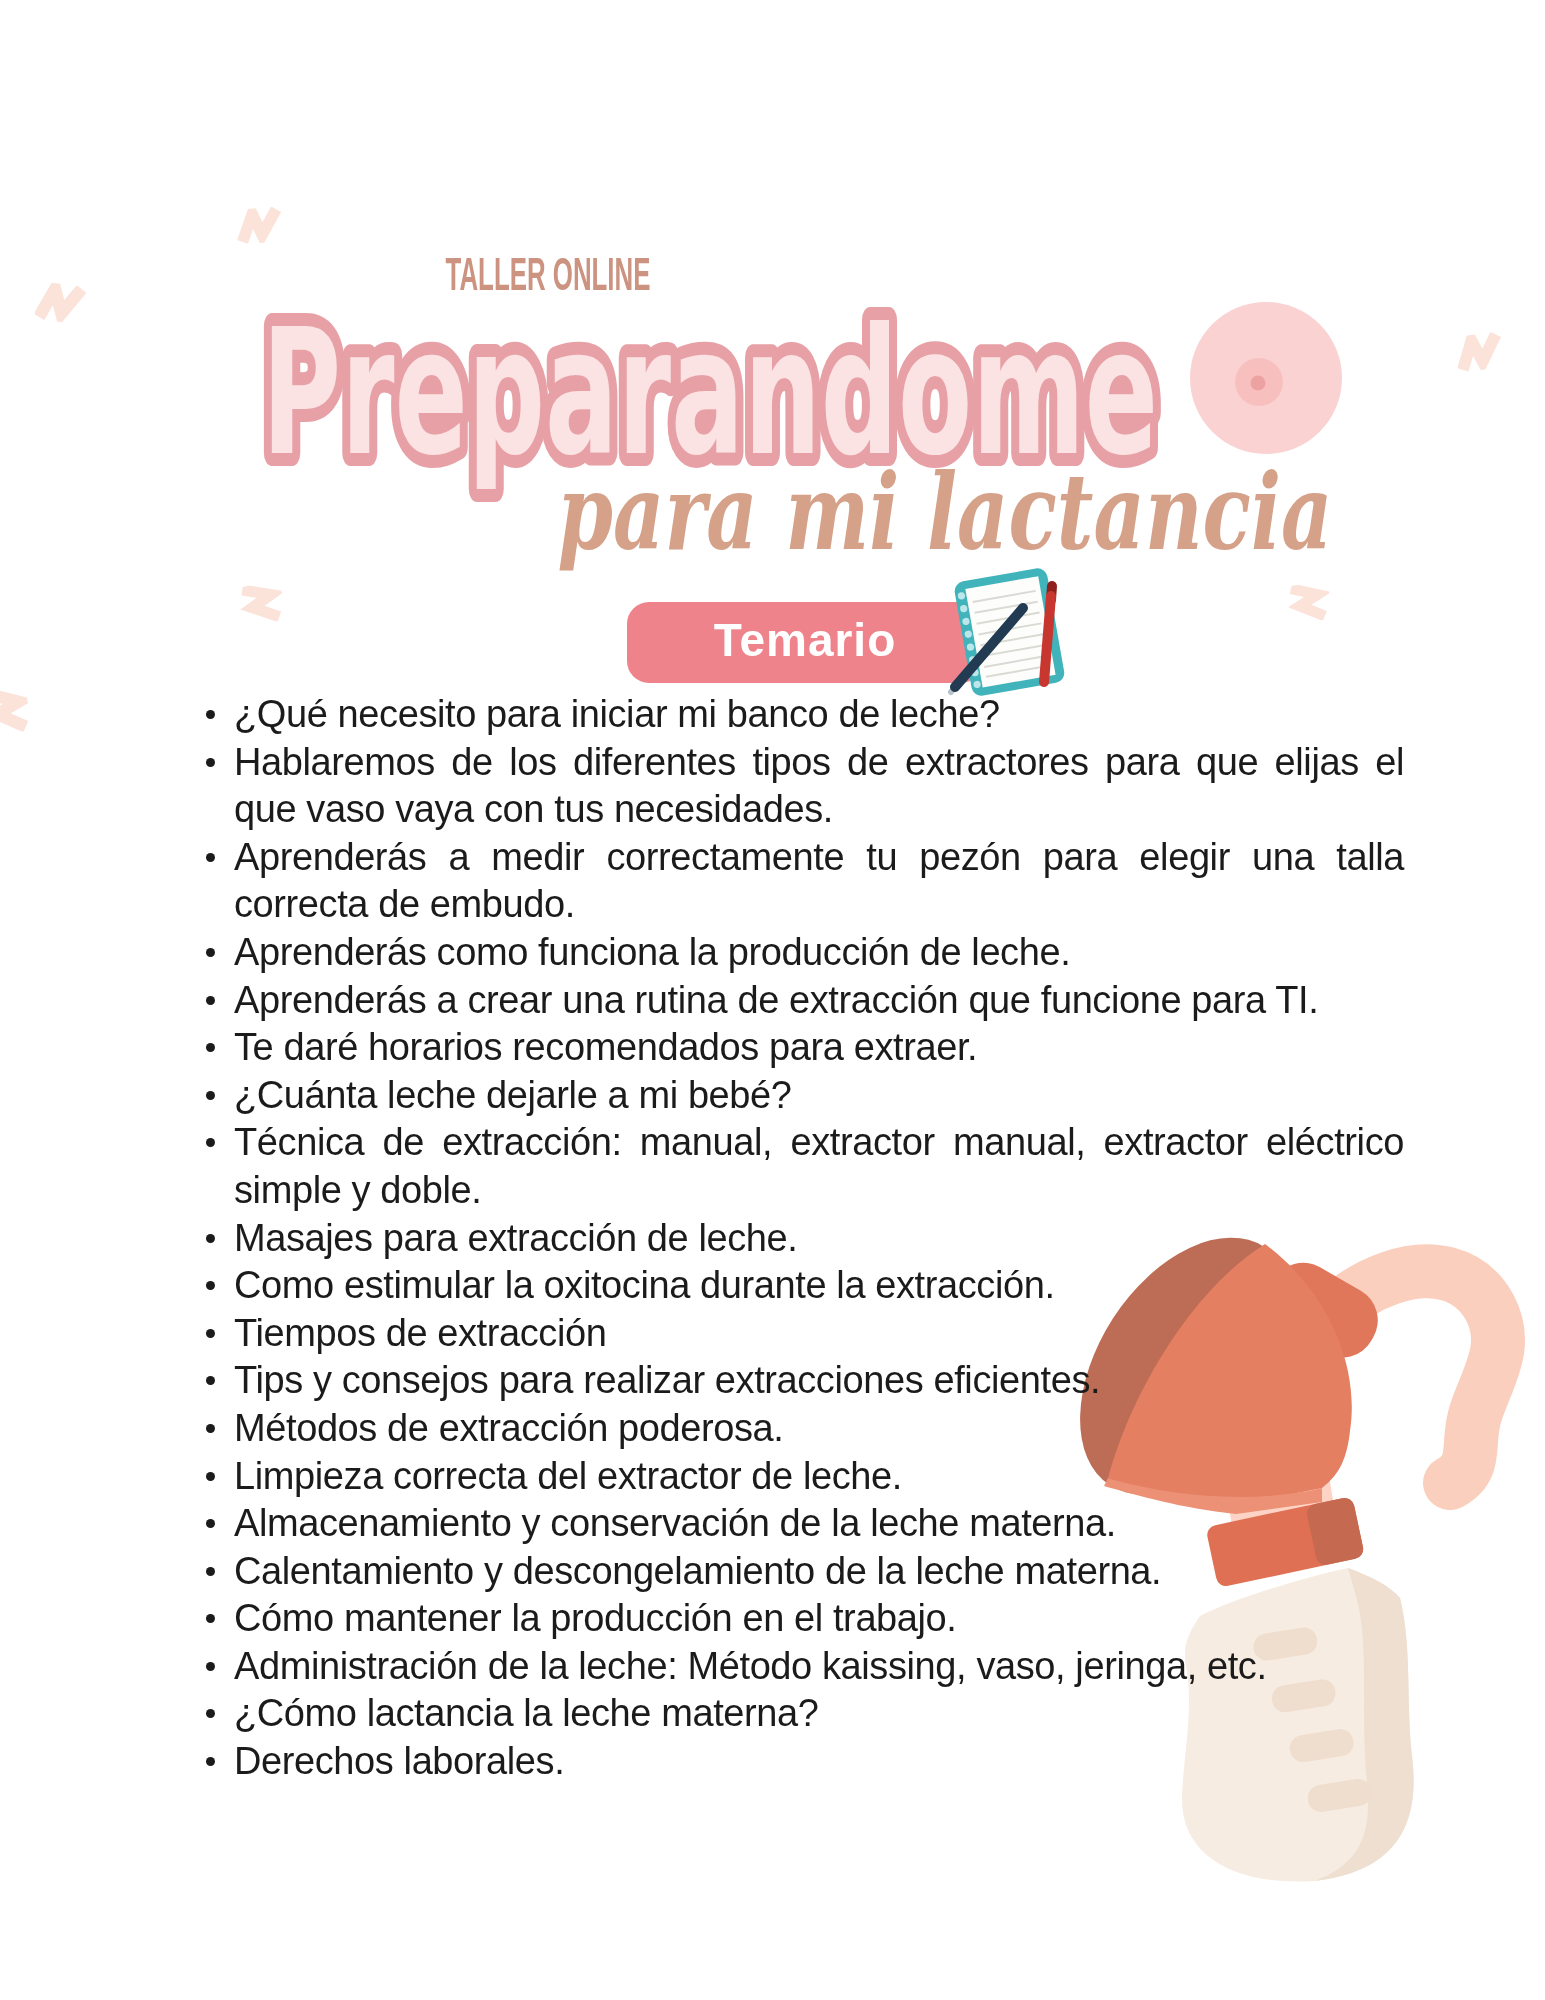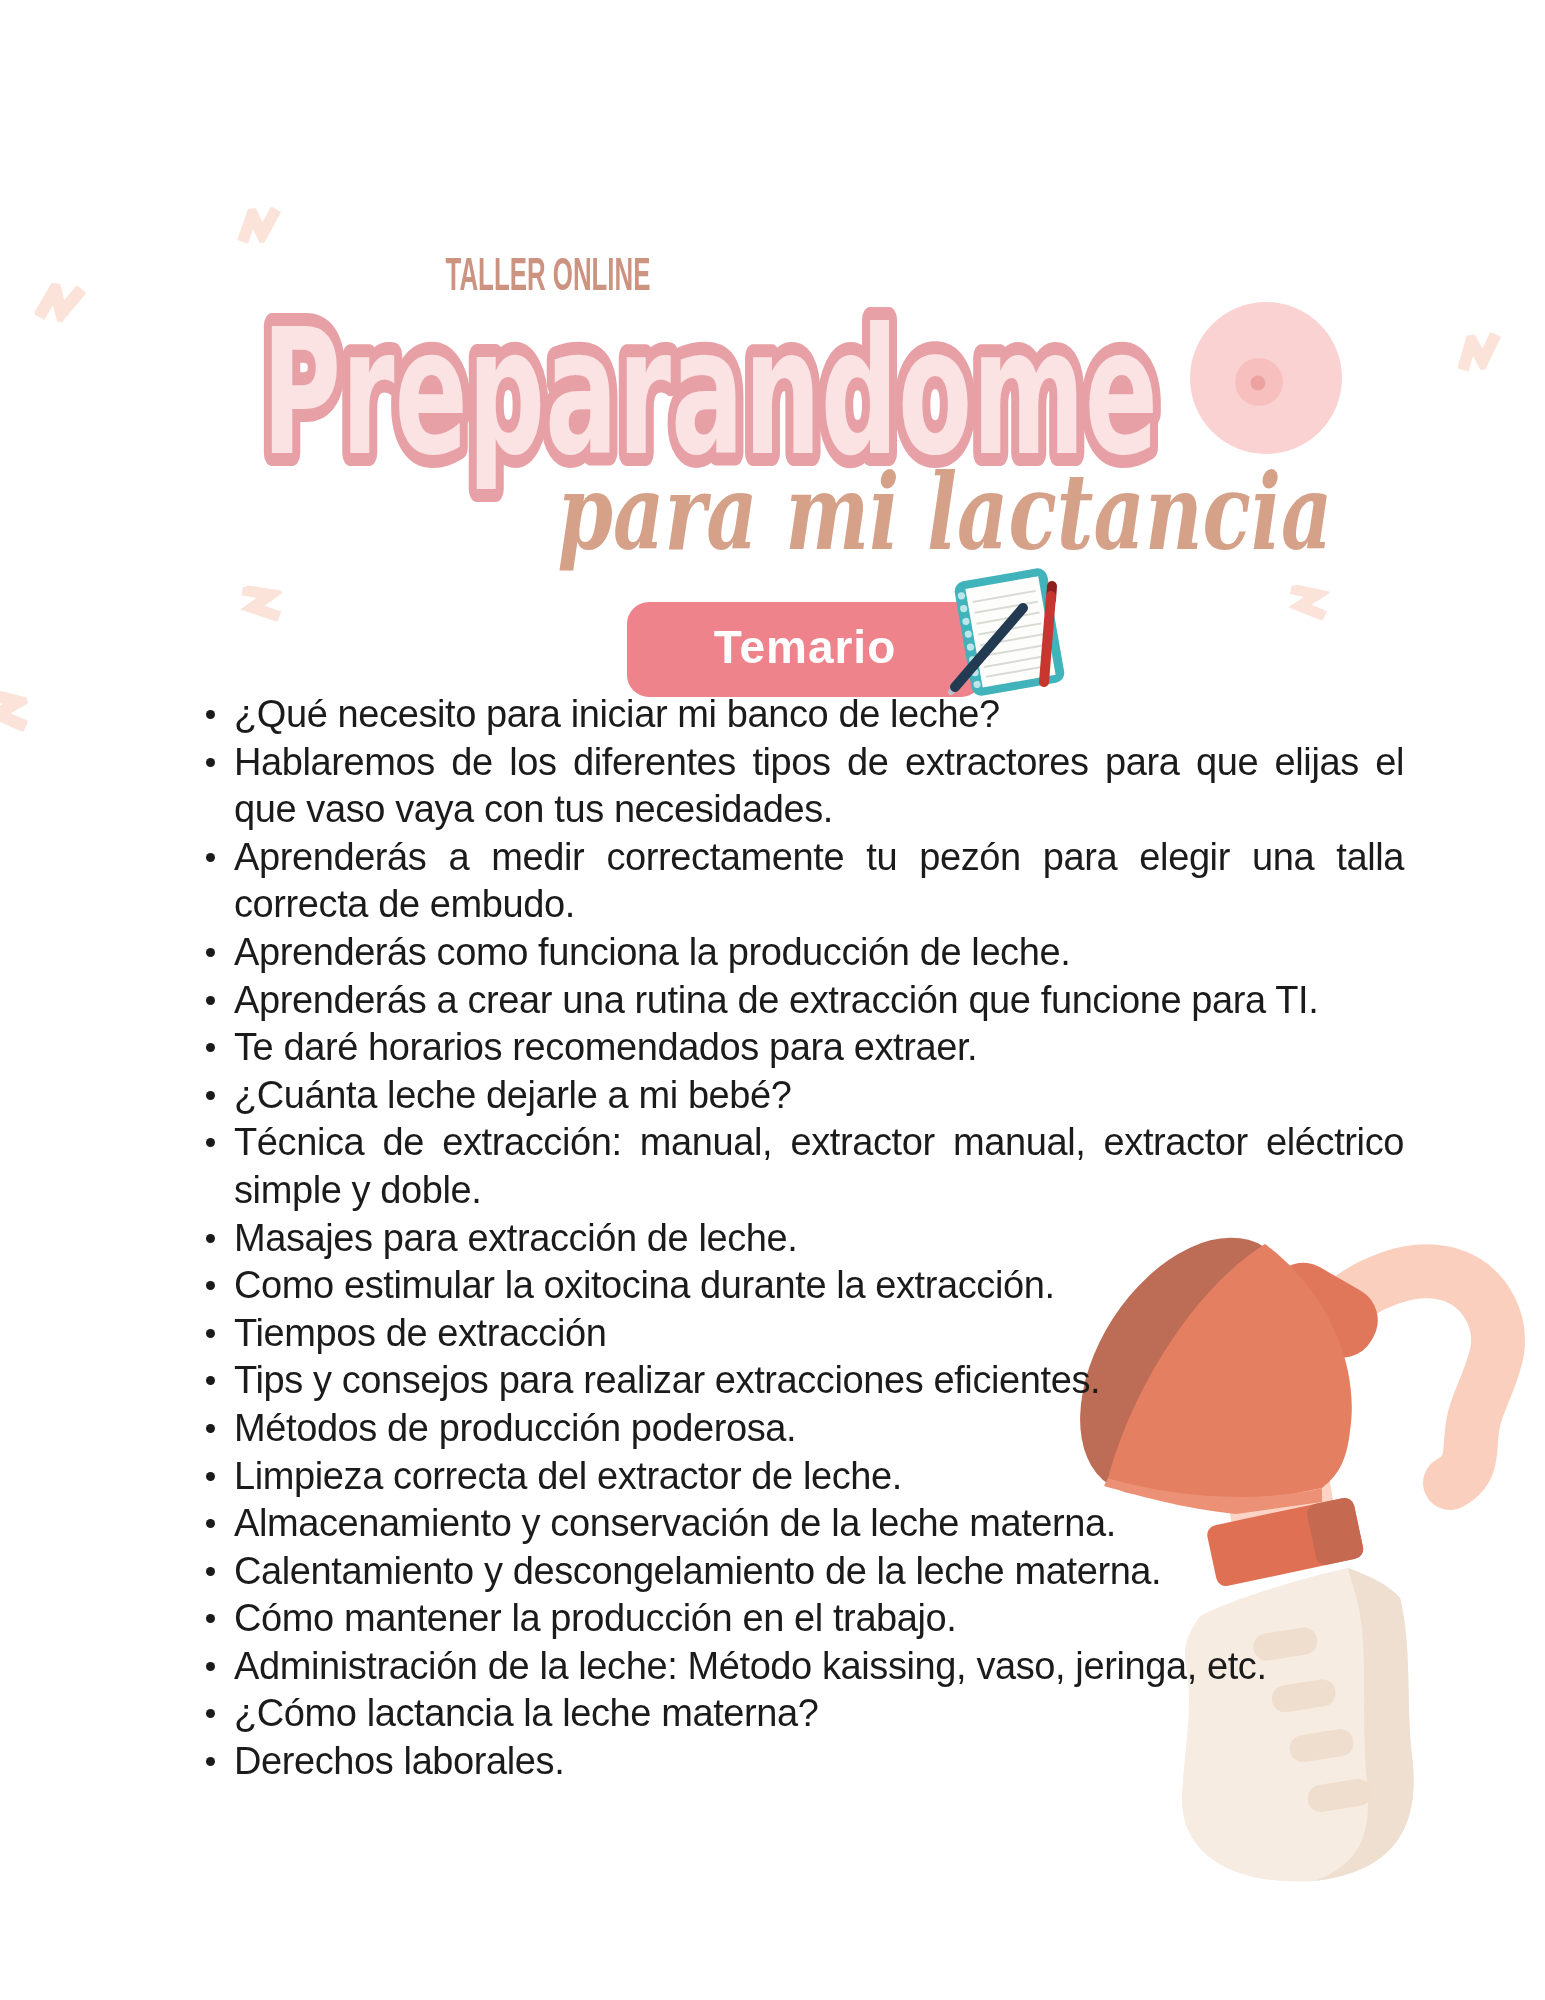--- a/index.html
+++ b/index.html
@@ -21,21 +21,21 @@
     font-family:"DejaVu Sans", sans-serif; font-weight:bold;
     fill:#FBE3E4; stroke:#E7A1A6; stroke-width:26px;
     paint-order:stroke; stroke-linejoin:round; stroke-linecap:round;
   }
   .script-subtitle {
     font-family:"DejaVu Serif", serif; font-style:italic; font-weight:bold;
     fill:#D5A189;
   }
   
   .badge {
-    position:absolute; left:627px; top:566px; width:356px; height:95px;
+    position:absolute; left:627px; top:566px; width:356px; height:81px;
     background:#EE838B; border-radius:22px;
     display:flex; align-items:center; justify-content:center; z-index:2;
   }
   .badge span {
     color:#ffffff; font-weight:700; font-size:46px; letter-spacing:1px;
     padding-bottom:5px;
   }
   .notebook { position:absolute; left:933px; top:520px; width:154px; height:158px; z-index:3; }
   
   .topics {
@@ -136,21 +136,21 @@
       <li>Aprenderás a medir correctamente tu pezón para elegir una talla correcta de embudo.</li>
       <li>Aprenderás como funciona la producción de leche.</li>
       <li>Aprenderás a crear una rutina de extracción que funcione para TI.</li>
       <li>Te daré horarios recomendados para extraer.</li>
       <li>¿Cuánta leche dejarle a mi bebé?</li>
       <li>Técnica de extracción: manual, extractor manual, extractor eléctrico simple y doble.</li>
       <li>Masajes para extracción de leche.</li>
       <li>Como estimular la oxitocina durante la extracción.</li>
       <li>Tiempos de extracción</li>
       <li>Tips y consejos para realizar extracciones eficientes.</li>
-      <li>Métodos de producción poderosa.</li>
+      <li>Métodos de extracción poderosa.</li>
       <li>Limpieza correcta del extractor de leche.</li>
       <li>Almacenamiento y conservación de la leche materna.</li>
       <li>Calentamiento y descongelamiento de la leche materna.</li>
       <li>Cómo mantener la producción en el trabajo.</li>
       <li>Administración de la leche: Método kaissing, vaso, jeringa, etc.</li>
       <li>¿Cómo lactancia la leche materna?</li>
       <li>Derechos laborales.</li>
     </ul>
 
   <svg class="pump" viewBox="0 0 485 720">

